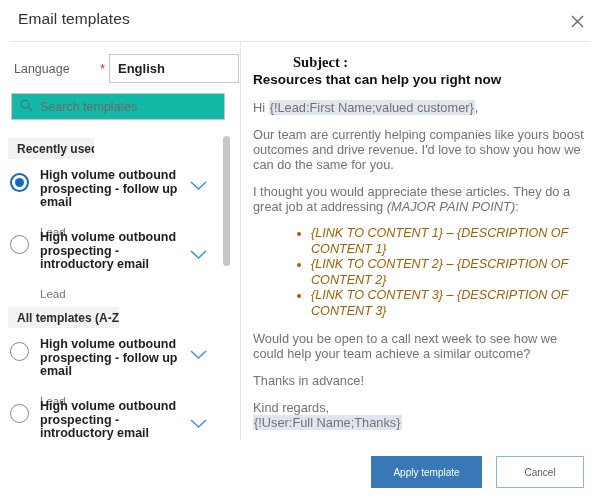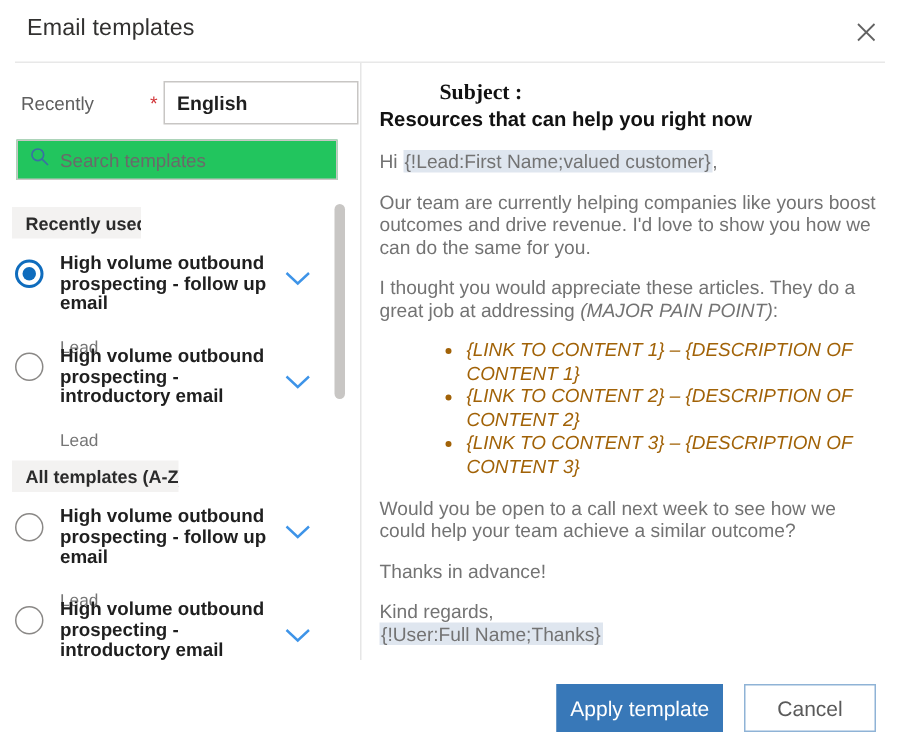--- a/index.html
+++ b/index.html
@@ -126,21 +126,21 @@
   }
 
   .search-box {
     position: absolute;
     left: 11px;
     top: 51px;
     width: 214px;
     height: 27px;
     border: 1px solid #c8c6c4;
     box-sizing: border-box;
-    background: #22c55e;
+    background: #14b8a6;
     display: flex;
     align-items: center;
   }
   .search-icon {
     margin-left: 8px;
     margin-right: 7px;
     display: block;
     flex: 0 0 auto;
   }
   .search-input {
@@ -309,21 +309,21 @@
     left: 0;
     bottom: 0;
     width: 600px;
     height: 64px;
     background: #ffffff;
   }
   .btn {
     position: absolute;
     height: 32px;
     font-family: "Liberation Sans", sans-serif;
-    font-size: 14px;
+    font-size: 10px;
     box-sizing: border-box;
     cursor: pointer;
     display: flex;
     align-items: center;
     justify-content: center;
     padding: 0;
   }
   .btn-primary {
     right: 118px;
     top: 16px;
@@ -359,21 +359,21 @@
     </button>
     <div class="header-divider"></div>
   </div>
 
   <div class="body-wrap">
     <div class="v-divider"></div>
 
     <div class="left-pane">
 
       <div class="lang-row">
-        <span class="lang-label">Recently</span>
+        <span class="lang-label">Language</span>
         <span class="req-star">*</span>
         <input class="lang-input" type="text" value="English" style="">
       </div>
 
       <div class="search-box">
         <span class="search-icon">
           <svg width="13" height="13" viewBox="0 0 13 13">
             <circle cx="5.2" cy="5.2" r="3.9" fill="none" stroke="#3a6ea5" stroke-width="1.1"></circle>
             <line x1="8.2" y1="8.2" x2="12" y2="12" stroke="#3a6ea5" stroke-width="1.1"></line>
           </svg>

